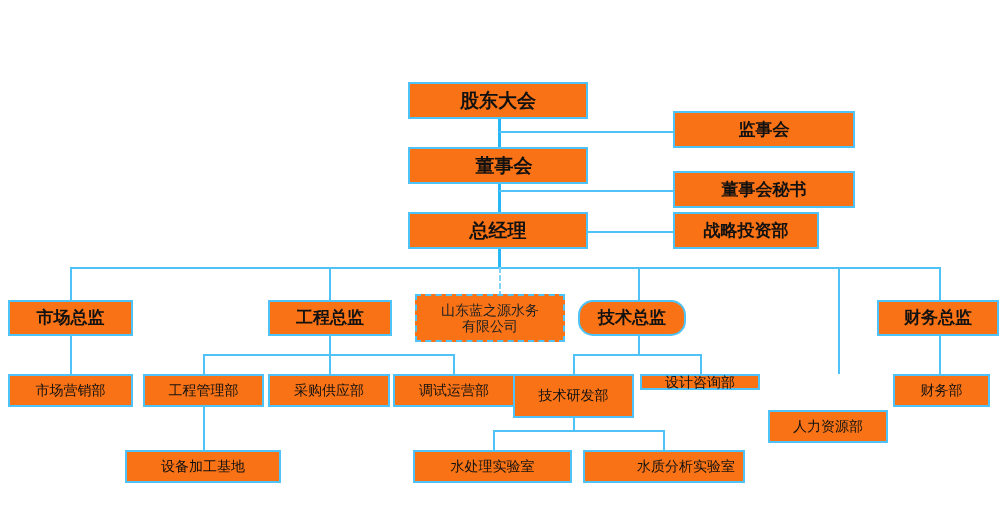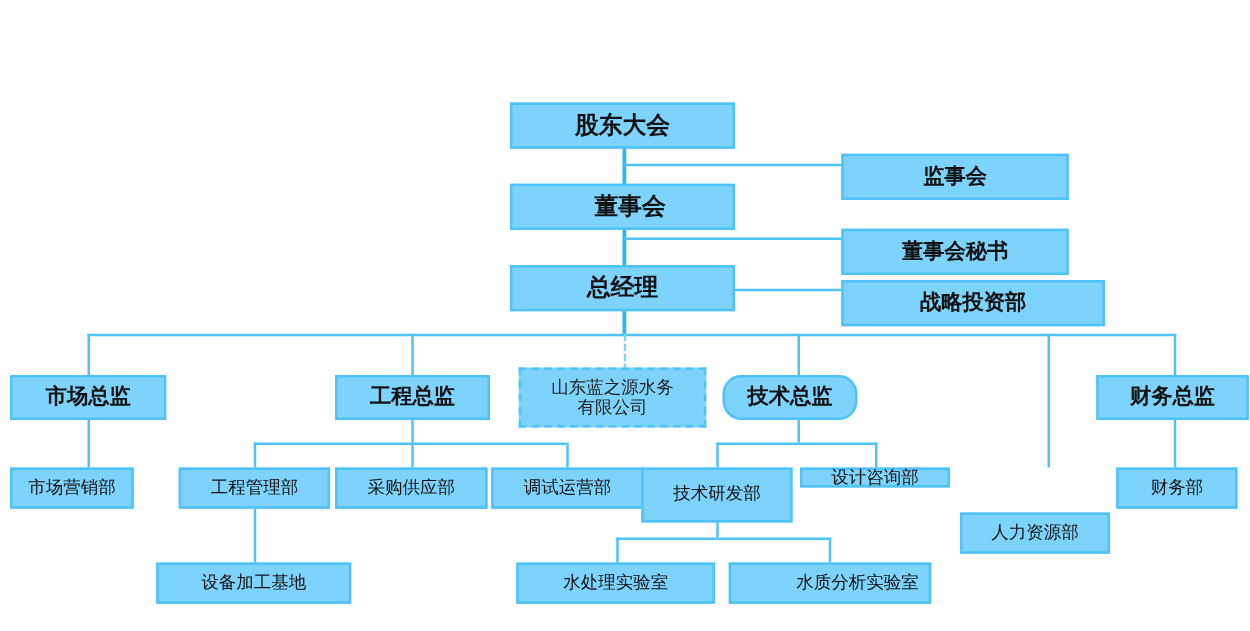--- a/index.html
+++ b/index.html
@@ -8,34 +8,34 @@
     background:#ffffff;
     font-family:"DejaVu Sans","Liberation Sans",sans-serif;
     overflow:hidden;
   }
   #chart{position:relative;width:1000px;height:505px;}
 
   .node{
     position:absolute;
     box-sizing:border-box;
     border:2px solid #4FC3F7;
-    background:#7dd3fc;
+    background:#f97316;
     display:flex;
     align-items:center;
     justify-content:center;
     text-align:left;
     color:#111111;
     line-height:1.15;
     z-index:3;
   }
   .node.dashed{
     border:2px dashed #4FC3F7;
   }
   .lvl-top{font-size:19px;font-weight:700;}
-  .lvl-side{font-size:17px;font-weight:700;margin-top:12px;}
+  .lvl-side{font-size:17px;font-weight:700;}
   .lvl-dir{font-size:17px;font-weight:700;}
   .lvl-dept{font-size:14px;font-weight:400;}
   .lvl-sub{font-size:14px;font-weight:400;}
   .lvl-ghost{font-size:14px;font-weight:400;color:#222;}
 
   .conn{
     position:absolute;
     background:#4FC3F7;
     z-index:1;
   }
@@ -94,36 +94,36 @@
   <div class="node lvl-top" style="left:408px;top:82px;width:180px;height:37px;">股东大会</div>
 
   <div class="node lvl-top" style="left:408px;top:147px;width:180px;height:37px;padding-left:12px;">董事会</div>
 
   <div class="node lvl-top" style="left:408px;top:212px;width:180px;height:37px;">总经理</div>
 
   <div class="node lvl-side" style="left:673px;top:111px;width:182px;height:37px;">监事会</div>
 
   <div class="node lvl-side" style="left:673px;top:171px;width:182px;height:37px;">董事会秘书</div>
 
-  <div class="node lvl-side" style="left:673px;top:212px;width:211px;height:37px;">战略投资部</div>
+  <div class="node lvl-side" style="left:673px;top:212px;width:146px;height:37px;">战略投资部</div>
 
   <div class="node lvl-dir" style="left:8px;top:300px;width:125px;height:36px;">市场总监</div>
 
   <div class="node lvl-dir" style="left:268px;top:300px;width:124px;height:36px;">工程总监</div>
 
   <div class="node dashed lvl-ghost" style="left:415px;top:294px;width:150px;height:48px;flex-direction:column;">
     <span>山东蓝之源水务</span>
     <span>有限公司</span>
   </div>
 
   <div class="node lvl-dir" style="left:578px;top:300px;width:108px;height:36px;border-radius:15px;">技术总监</div>
 
   <div class="node lvl-dir" style="left:877px;top:300px;width:122px;height:36px;">财务总监</div>
 
-  <div class="node lvl-dept" style="left:8px;top:374px;width:99px;height:33px;">市场营销部</div>
+  <div class="node lvl-dept" style="left:8px;top:374px;width:125px;height:33px;">市场营销部</div>
 
   <div class="node lvl-dept" style="left:143px;top:374px;width:121px;height:33px;">工程管理部</div>
 
   <div class="node lvl-dept" style="left:268px;top:374px;width:122px;height:33px;">采购供应部</div>
 
   <div class="node lvl-dept" style="left:393px;top:374px;width:122px;height:33px;">调试运营部</div>
 
   <div class="node lvl-dept" style="left:513px;top:374px;width:121px;height:44px;font-family:Liberation Mono, monospace;">技术研发部</div>
 
   <div class="node lvl-dept" style="left:640px;top:374px;width:120px;height:16px;">设计咨询部</div>

